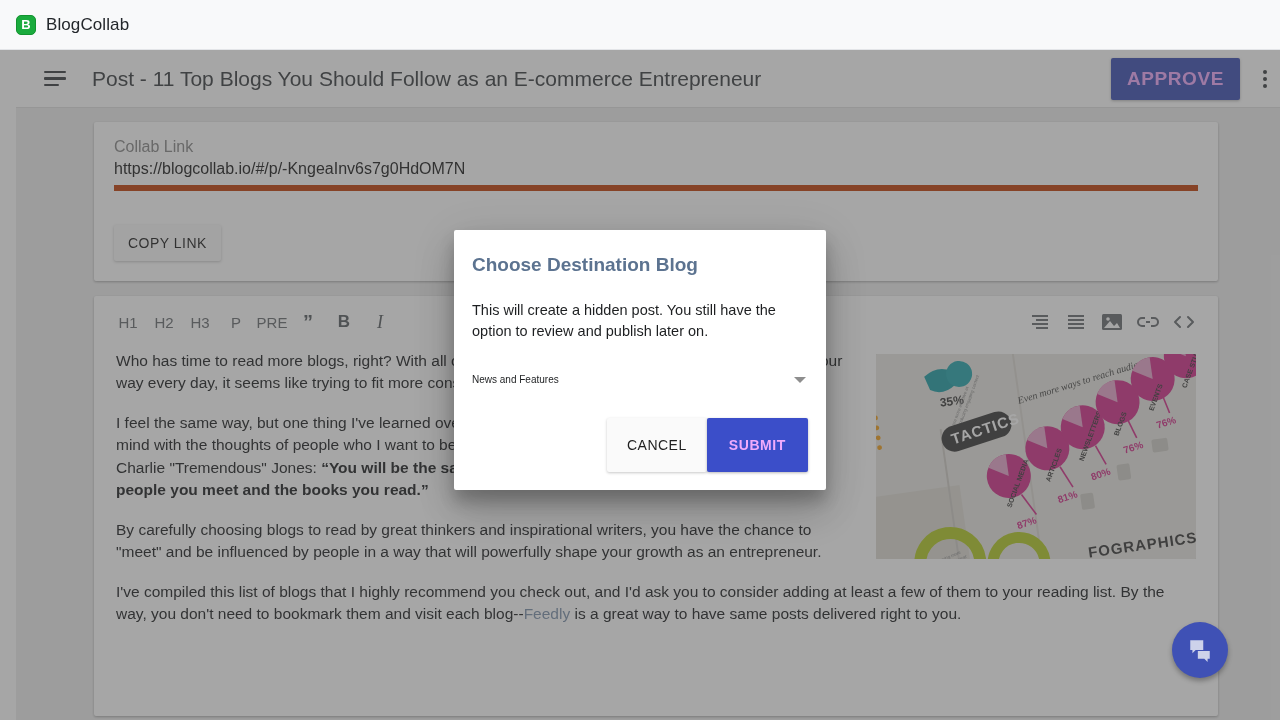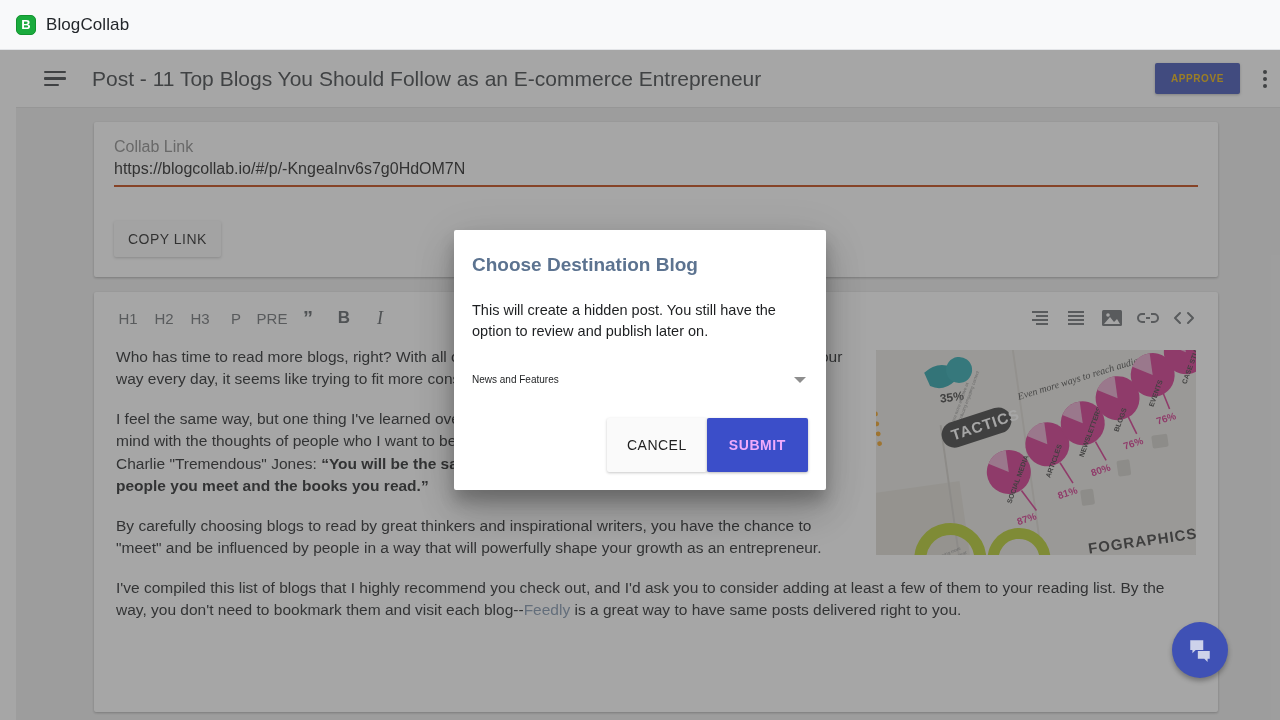--- a/index.html
+++ b/index.html
@@ -41,41 +41,41 @@
   .menu-icon { width: 26px; height: 26px; margin-left: 14px; display: flex; flex-direction: column; justify-content: center; gap: 4px; }
   .menu-icon i { display: block; height: 2.5px; background: #3d4043; border-radius: 1px; }
   .menu-icon i:nth-child(1) { width: 22px; }
   .menu-icon i:nth-child(2) { width: 22px; }
   .menu-icon i:nth-child(3) { width: 15px; }
   .toolbar-title {
     margin-left: 22px; font-size: 21px; color: #3c4043; white-space: nowrap;
     overflow: hidden; text-overflow: ellipsis; flex: 1;
   }
   .approve-btn {
-    background: #3f51b5; color: #eab308; border: none; border-radius: 2px;
-    font-size: 10px; font-weight: bold; letter-spacing: .6px;
+    background: #3f51b5; color: #f0abfc; border: none; border-radius: 2px;
+    font-size: 19px; font-weight: bold; letter-spacing: .6px;
     padding: 10px 16px; cursor: pointer;
     box-shadow: 0 1px 3px rgba(0,0,0,.28);
     font-family: "Liberation Sans", sans-serif;
   }
   .kebab { width: 34px; height: 34px; margin-left: 8px; display: flex; flex-direction: column;
            align-items: center; justify-content: center; gap: 3px; cursor: pointer; }
   .kebab i { width: 4px; height: 4px; border-radius: 50%; background: #3c4043; display: block; }
 
   .content { padding: 14px 78px 0 78px; }
 
   .card {
     background: #ffffff; border-radius: 2px;
     box-shadow: 0 1px 3px rgba(0,0,0,.18), 0 1px 2px rgba(0,0,0,.12);
     padding: 16px 20px 20px 20px;
   }
   .field-label { font-size: 16px; color: #8a8a8a; margin-bottom: 4px; }
   .field-value {
     font-size: 16px; color: #212121; padding-bottom: 7px;
-    border-bottom: 2px solid #c2410c;
+    border-bottom: 6px solid #c2410c;
   }
   .copy-btn {
     margin-top: 34px; background: #fafafa; color: #1f1f1f; border: none;
     border-radius: 2px; font-size: 14px; letter-spacing: .5px;
     padding: 10px 14px; cursor: pointer;
     box-shadow: 0 1px 3px rgba(0,0,0,.22);
     font-family: "Liberation Sans", sans-serif;
   }
 
   .editor-card {

